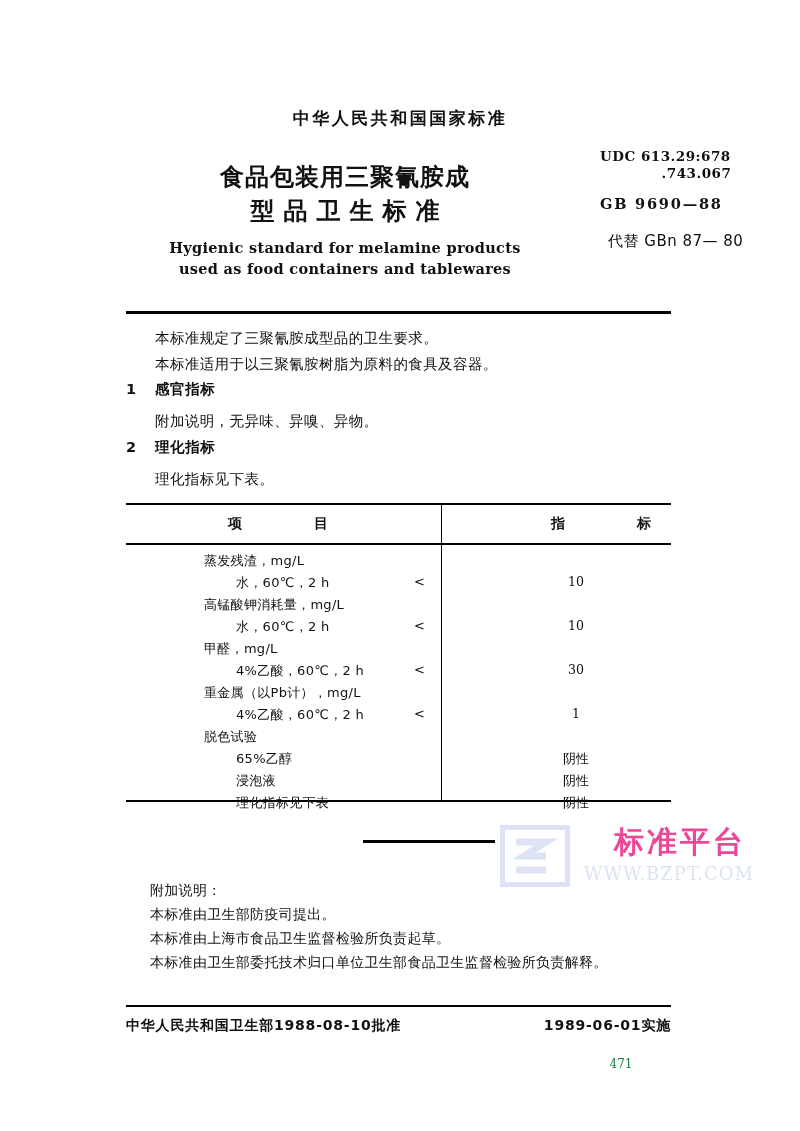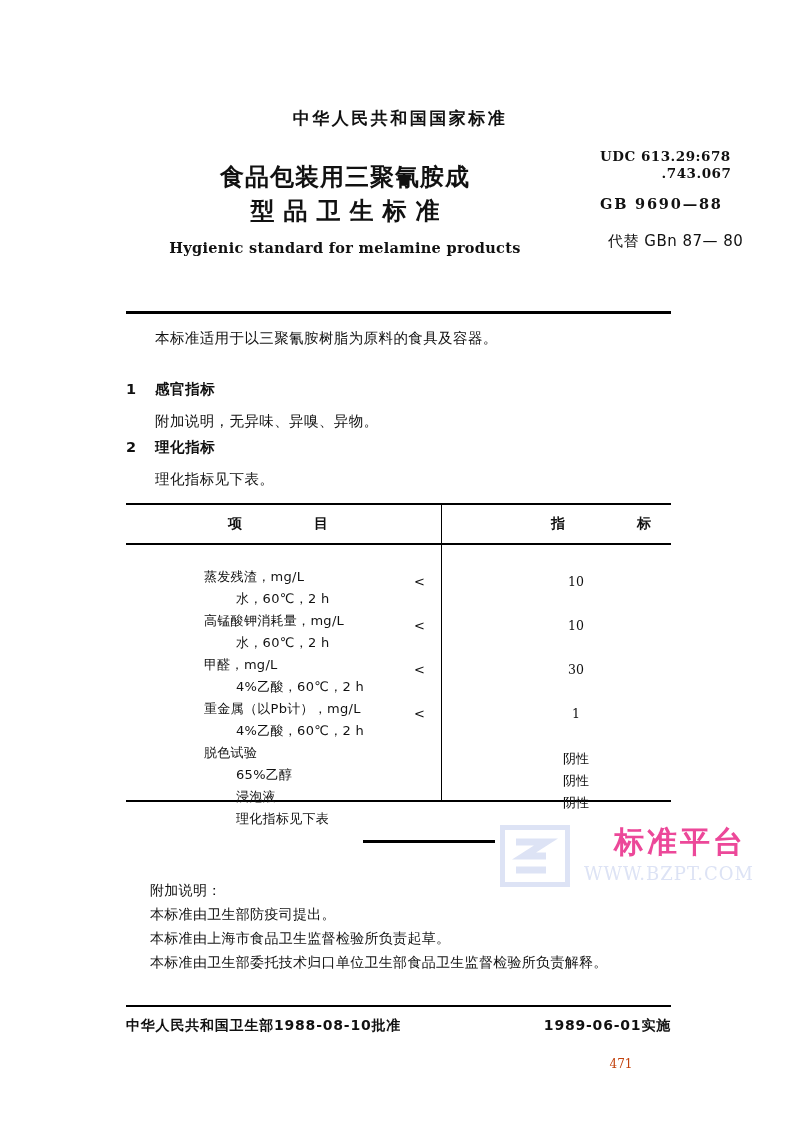--- a/index.html
+++ b/index.html
@@ -166,21 +166,21 @@
     top: 552px;
     width: 545px;
   }
   .trow {
     position: relative;
     height: 22px;
   }
   .trow .label {
     position: absolute;
     left: 78px;
-    top: 16px;
+    top: 0;
     font-size: 13px;
     letter-spacing: 0.3px;
     white-space: nowrap;
   }
   .trow.indent .label { left: 110px; }
   .trow .op {
     position: absolute;
     left: 288px;
     top: 0;
     font-size: 13px;
@@ -262,49 +262,51 @@
     letter-spacing: 0.8px;
   }
   .page-num {
     position: absolute;
     left: 571px;
     top: 1057px;
     width: 100px;
     text-align: center;
     font-family: "DejaVu Serif", "Liberation Serif", serif;
     font-size: 12px;
-    color: #c2410c;
+    color: #15803d;
   }
 </style>
 </head>
 <body>
 
 <div class="page">
 
   <div class="national-std">中华人民共和国国家标准</div>
 
   <div class="main-title">
     <div class="line1">食品包装用三聚氰胺成</div>
     <div class="line2">型品卫生标准</div>
   </div>
 
   <div class="en-title">
     <div>Hygienic standard for melamine products</div>
+    <div>used as food containers and tablewares</div>
   </div>
 
   <div class="meta">
     <div class="udc">UDC  613.29:678</div>
     <div class="udc2">.743.067</div>
     <div class="gb">GB 9690—88</div>
     <div class="replaces">代替 GBn 87— 80</div>
   </div>
 
   <div class="rule rule-top"></div>
 
   <div class="body-para">
+    <div>本标准规定了三聚氰胺成型品的卫生要求。</div>
     <div>本标准适用于以三聚氰胺树脂为原料的食具及容器。</div>
   </div>
 
   <div class="sec sec-1">
     <span class="num">1</span><span>感官指标</span>
   </div>
   <div class="sub-para sub-1">附加说明，无异味、异嗅、异物。</div>
 
   <div class="sec sec-2">
     <span class="num">2</span><span>理化指标</span>

